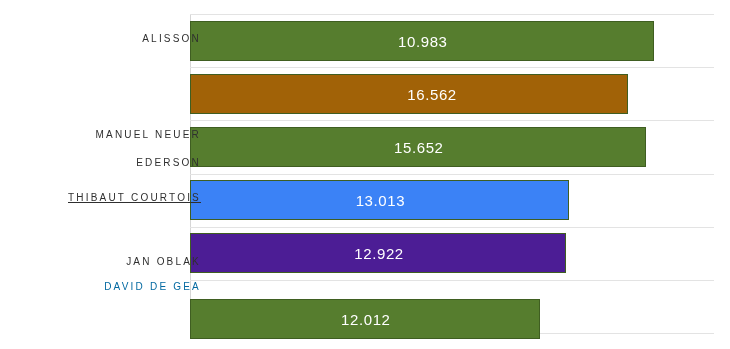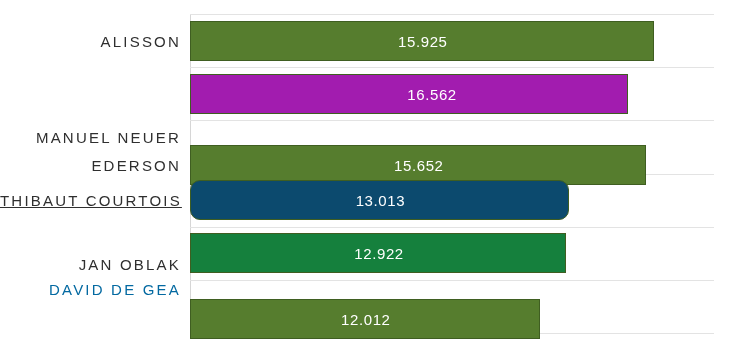--- a/index.html
+++ b/index.html
@@ -77,25 +77,26 @@
     font-family: "Liberation Sans", sans-serif;
   }
 
   
   .cat-label {
     position: absolute;
     left: 0;
     width: 181px;
     text-align: right;
     color: #2f2f2f;
-    font-size: 15px;
+    font-size: 10px;
     letter-spacing: 2.2px;
     text-transform: uppercase;
     white-space: nowrap;
     font-family: "Liberation Sans", sans-serif;
+    padding-left: 20px;
   }
 </style>
 </head>
 <body>
 
 <div id="chart-root" style="background: rgb(255, 255, 255);">
 
   <div id="axis-line"></div>
 
   <div id="plot-area">
@@ -104,40 +105,40 @@
         <div class="gridline" style="top: 53px; background: rgb(227, 227, 227);"></div>
         <div class="gridline" style="top: 106px; background: rgb(227, 227, 227);"></div>
         <div class="gridline" style="top: 160px; background: rgb(227, 227, 227);"></div>
         <div class="gridline" style="top: 213px; background: rgb(227, 227, 227);"></div>
         <div class="gridline" style="top: 266px; background: rgb(227, 227, 227);"></div>
         <div class="gridline" style="top: 319px; background: rgb(227, 227, 227);"></div>
       </div>
     <div id="bars">
         <div class="row" style="top: 6.58333px; height: 40px;">
           <div class="bar" title="Alisson: 15.925" style="width: 463.594px; background: rgb(86, 125, 46); border-color: rgb(63, 94, 33);">
-            <span class="bar-value" style="color: rgb(255, 255, 255); left: 231.797px; transform: translate(-50%, -50%);">15.925</span>
+            <span class="bar-value" style="color: rgb(255, 255, 255); left: 231.797px; transform: translate(-50%, -50%);">10.983</span>
           </div>
         </div>
         <div class="row" style="top: 59.75px; height: 40px;">
-          <div class="bar" title="Manuel Neuer: 16.562" style="width: 438px; background: #a21caf; border-color: rgb(63, 94, 33);">
+          <div class="bar" title="Manuel Neuer: 16.562" style="width: 438px; background: #a16207; border-color: rgb(63, 94, 33);">
             <span class="bar-value" style="color: rgb(255, 255, 255); left: 241.069px; transform: translate(-50%, -50%);">16.562</span>
           </div>
         </div>
         <div class="row" style="top: 112.917px; height: 40px;">
-          <div class="bar" title="Ederson: 15.652" style="width: 455.647px; background: rgb(86, 125, 46); border-color: rgb(63, 94, 33); margin-top: 18px;">
+          <div class="bar" title="Ederson: 15.652" style="width: 455.647px; background: rgb(86, 125, 46); border-color: rgb(63, 94, 33);">
             <span class="bar-value" style="color: rgb(255, 255, 255); left: 227.824px; transform: translate(-50%, -50%);">15.652</span>
           </div>
         </div>
         <div class="row" style="top: 166.083px; height: 40px;">
-          <div class="bar" title="Thibaut Courtois: 13.013" style="width: 378.823px; background: #0c4a6e; border-color: rgb(63, 94, 33); border-radius: 10px;">
+          <div class="bar" title="Thibaut Courtois: 13.013" style="width: 378.823px; background: #3b82f6; border-color: rgb(63, 94, 33);">
             <span class="bar-value" style="color: rgb(255, 255, 255); left: 189.411px; transform: translate(-50%, -50%);">13.013</span>
           </div>
         </div>
         <div class="row" style="top: 219.25px; height: 40px;">
-          <div class="bar" title="Jan Oblak: 12.922" style="width: 376.174px; background: #15803d; border-color: rgb(63, 94, 33);">
+          <div class="bar" title="Jan Oblak: 12.922" style="width: 376.174px; background: #4c1d95; border-color: rgb(63, 94, 33);">
             <span class="bar-value" style="color: rgb(255, 255, 255); left: 188.087px; transform: translate(-50%, -50%);">12.922</span>
           </div>
         </div>
         <div class="row" style="top: 272.417px; height: 40px;">
           <div class="bar" title="David De Gea: 12.012" style="width: 349.683px; background: rgb(86, 125, 46); border-color: rgb(63, 94, 33); margin-top: 13px;">
             <span class="bar-value" style="color: rgb(255, 255, 255); left: 174.841px; transform: translate(-50%, -50%);">12.012</span>
           </div>
         </div>
       </div>
   </div>

